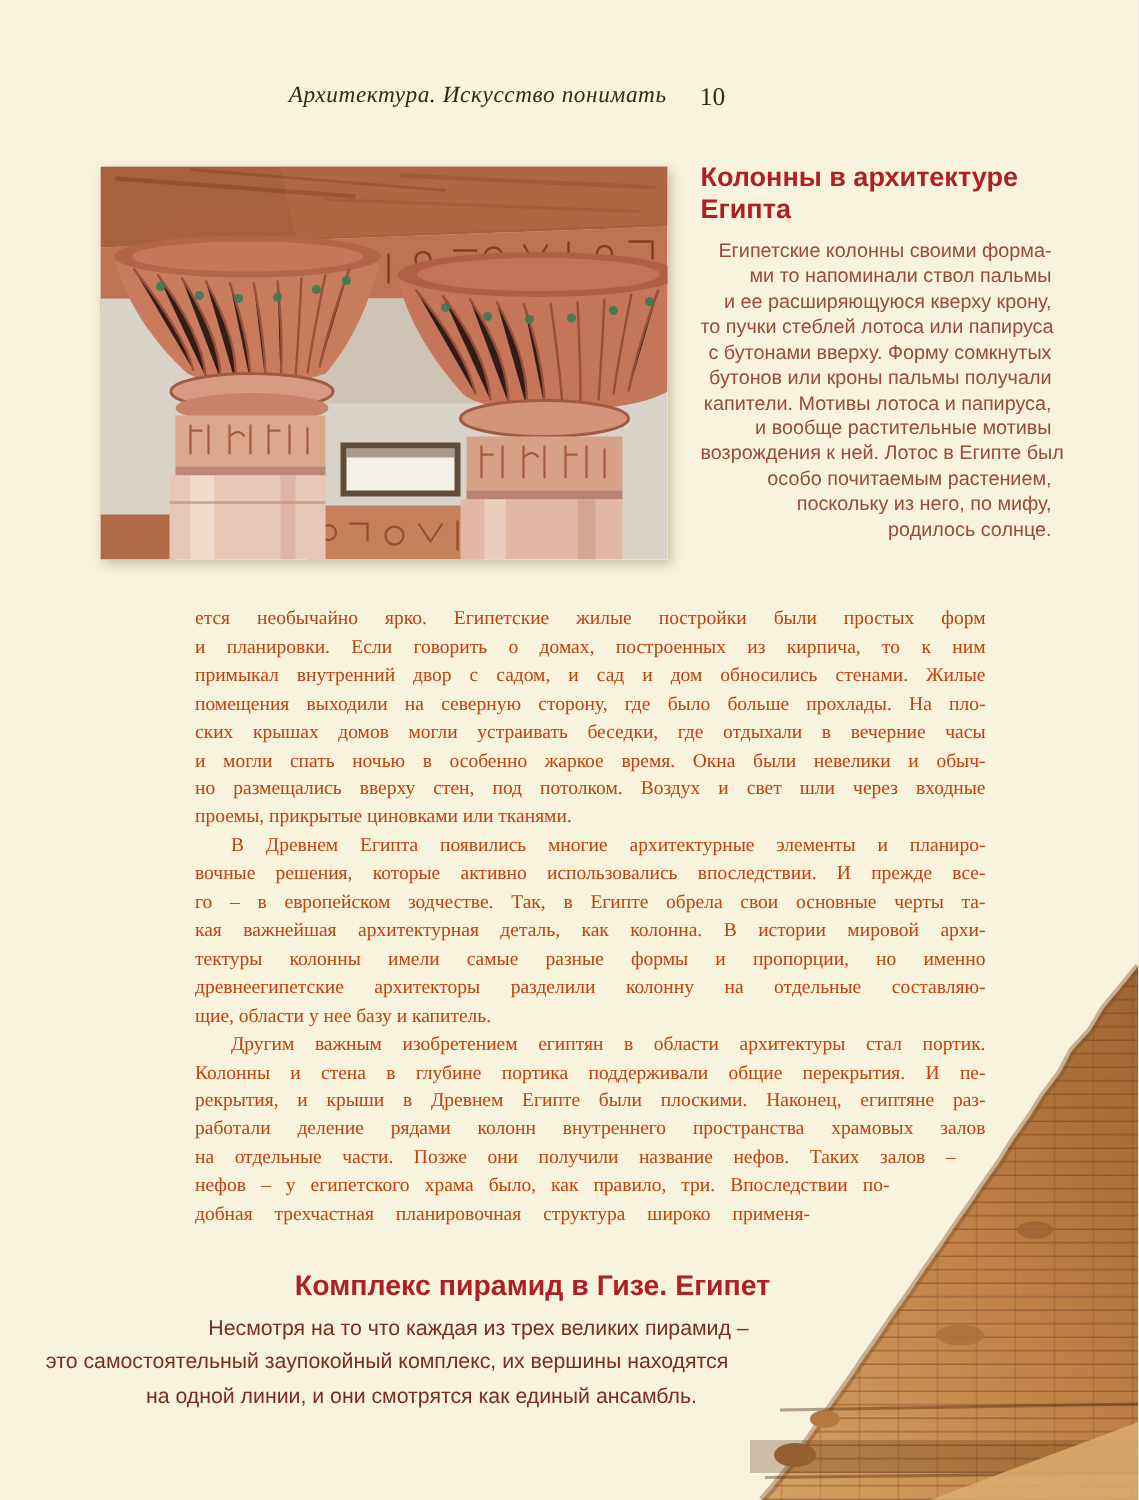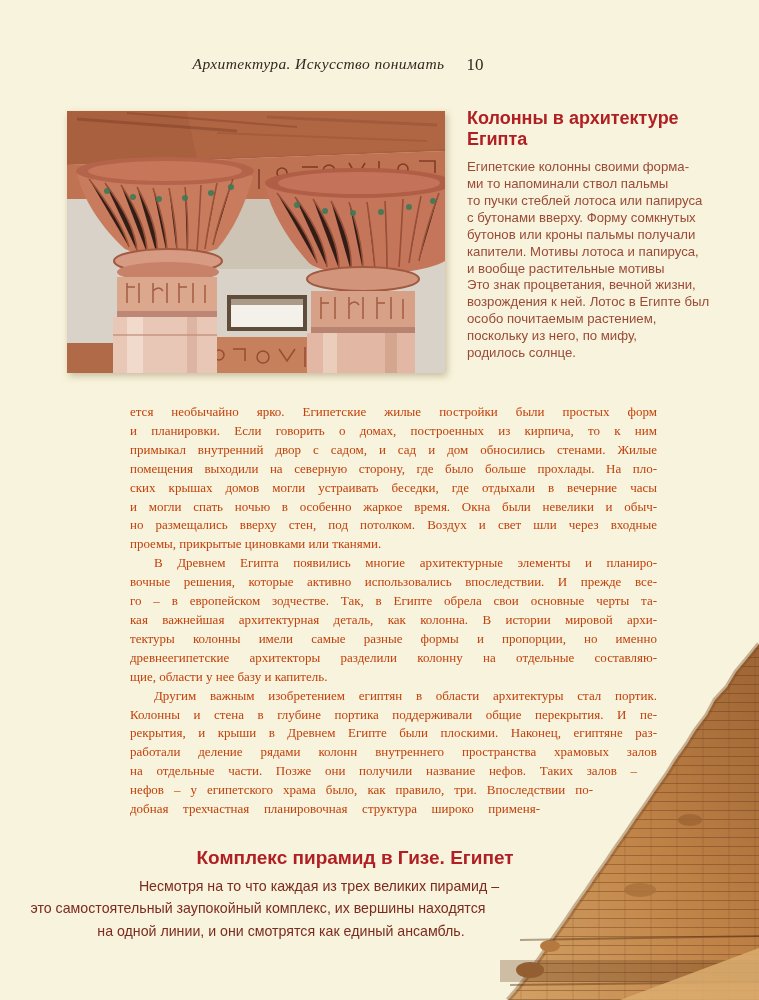--- a/index.html
+++ b/index.html
@@ -15,21 +15,21 @@
   
   .photo{position:absolute;left:67px;top:111px;width:378px;height:262px;
          box-shadow:2px 3px 7px rgba(110,90,50,.35);}
   .photo svg{display:block;}
 
   
   .sidebar{position:absolute;left:467px;top:108px;width:234px;}
   .sidebar-heading{font-family:"Liberation Sans",sans-serif;font-weight:bold;
         font-size:18px;line-height:1.17;color:#b01f23;margin:0 0 9px 0;}
   .sidebar-text{font-family:"Liberation Sans",sans-serif;font-size:13.2px;
-        line-height:16.9px;color:#9a4b38;}
+        line-height:16.9px;color:#9a4b38;text-align:right;}
   .sidebar-text .tline{white-space:nowrap;}
 
   
   .body-text{position:absolute;left:130px;top:403px;width:527px;
         font-size:13px;line-height:18.9px;color:#c2410c;}
   .para .tline{text-align:justify;text-align-last:justify;}
   .para .tline.last{text-align-last:left;}
   .para.indent .tline:first-child{text-indent:24px;}
   .para-3 .tline:nth-child(5){padding-right:20px;}
   .para-3 .tline:nth-child(6){padding-right:64px;}
@@ -192,26 +192,26 @@
         <rect x="318" y="222" width="12" height="40" fill="#cf9d86" opacity=".7"></rect>
       </g>
     </svg>
   </div>
 
   <div class="sidebar">
     <h2 class="sidebar-heading">Колонны в архитектуре Египта</h2>
     <div class="sidebar-text">
         <div class="tline">Египетские колонны своими форма-</div>
         <div class="tline">ми то напоминали ствол пальмы</div>
+        <div class="tline">и ее расширяющуюся кверху крону,</div>
         <div class="tline">то пучки стеблей лотоса или папируса</div>
         <div class="tline">с бутонами вверху. Форму сомкнутых</div>
         <div class="tline">бутонов или кроны пальмы получали</div>
         <div class="tline">капители. Мотивы лотоса и папируса,</div>
         <div class="tline">и вообще растительные мотивы</div>
-        <div class="tline">Это знак процветания, вечной жизни,</div>
         <div class="tline">возрождения к ней. Лотос в Египте был</div>
         <div class="tline">особо почитаемым растением,</div>
         <div class="tline">поскольку из него, по мифу,</div>
         <div class="tline last">родилось солнце.</div>
       </div>
   </div>
 
   <div class="body-text">
     <div class="para para-1">
         <div class="tline">ется необычайно ярко. Египетские жилые постройки были простых форм</div>

